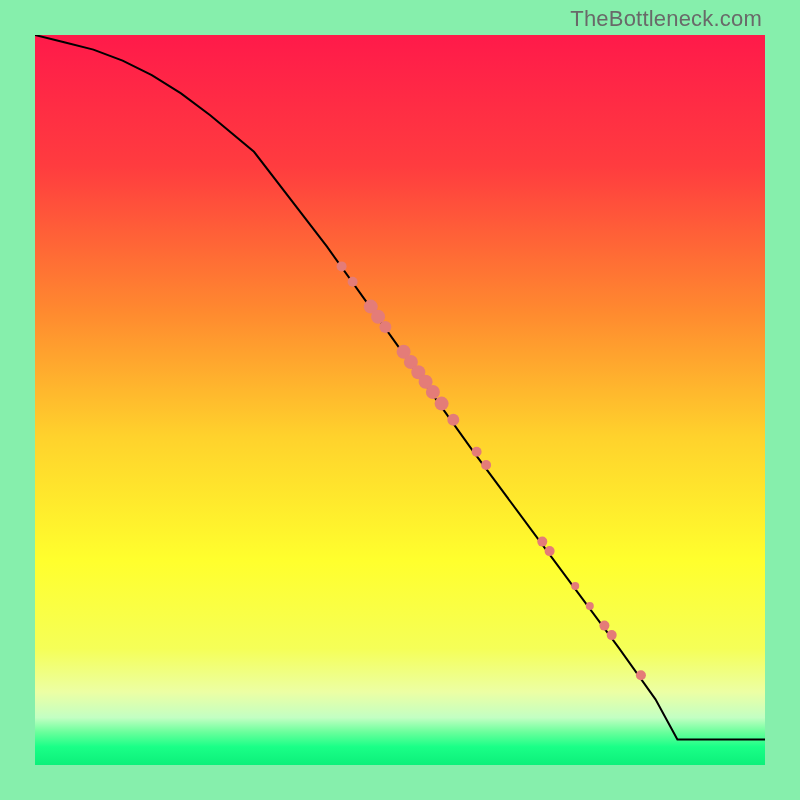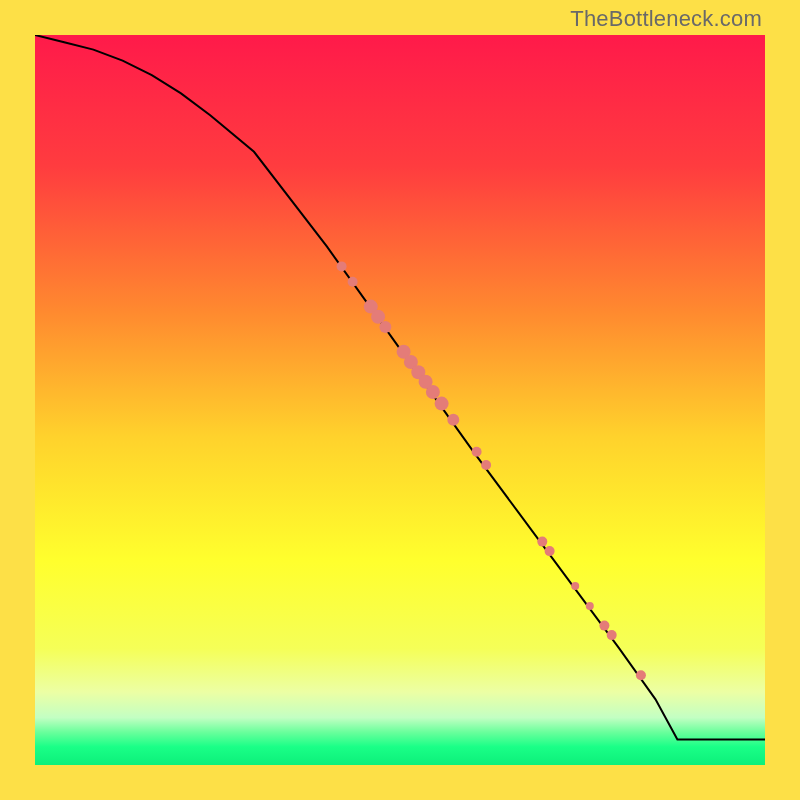--- a/index.html
+++ b/index.html
@@ -10,21 +10,21 @@
     position: relative;
     font-family: Arial, Helvetica, sans-serif;
     overflow: hidden;
   }
   .frame {
     position: absolute;
     top: 0;
     left: 0;
     width: 800px;
     height: 800px;
-    background: #fde047;
+    background: #86efac;
   }
   .plot-area {
     position: absolute;
     left: 35px;
     top: 35px;
     width: 730px;
     height: 730px;
     overflow: hidden;
   }
   .gradient-bg {

